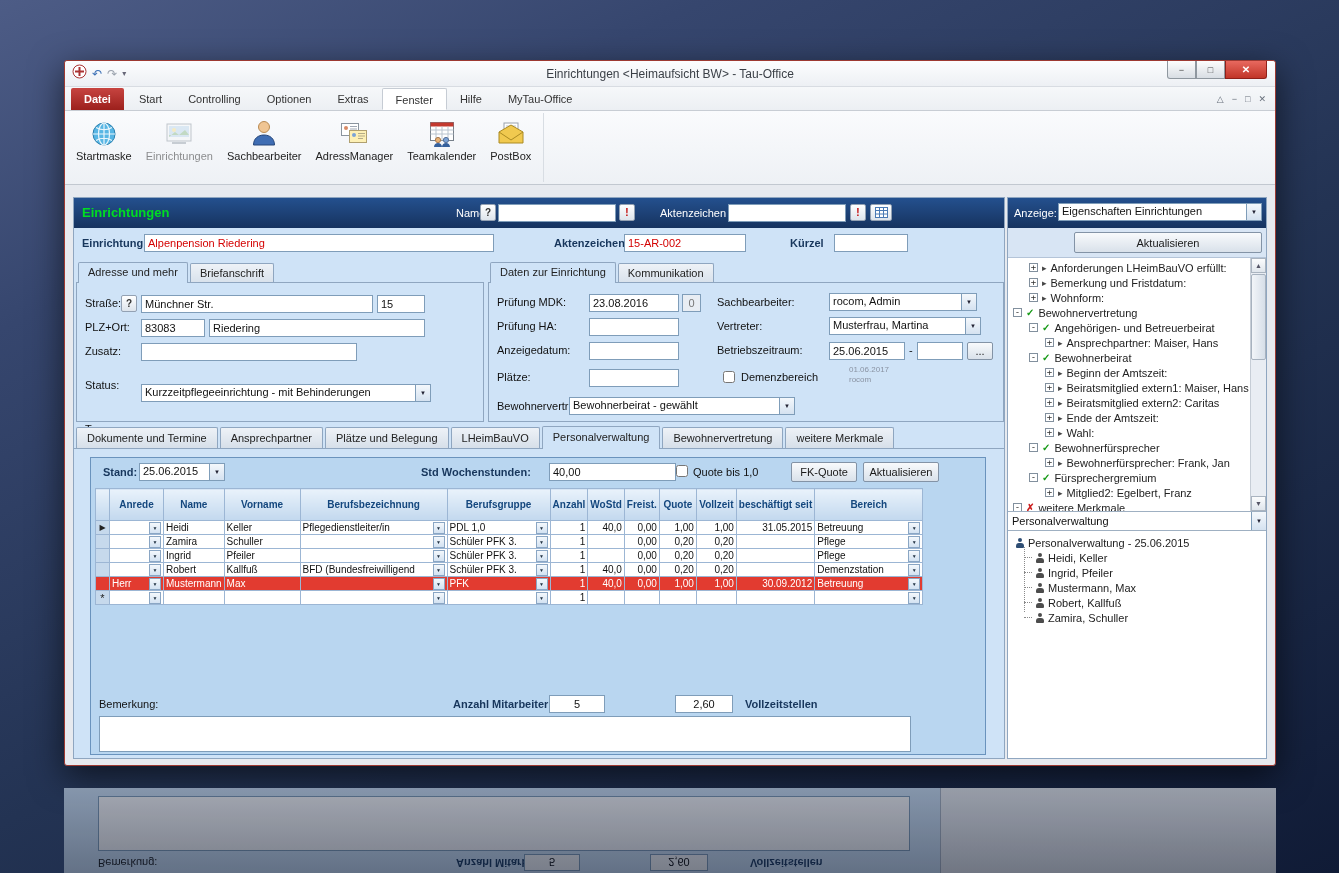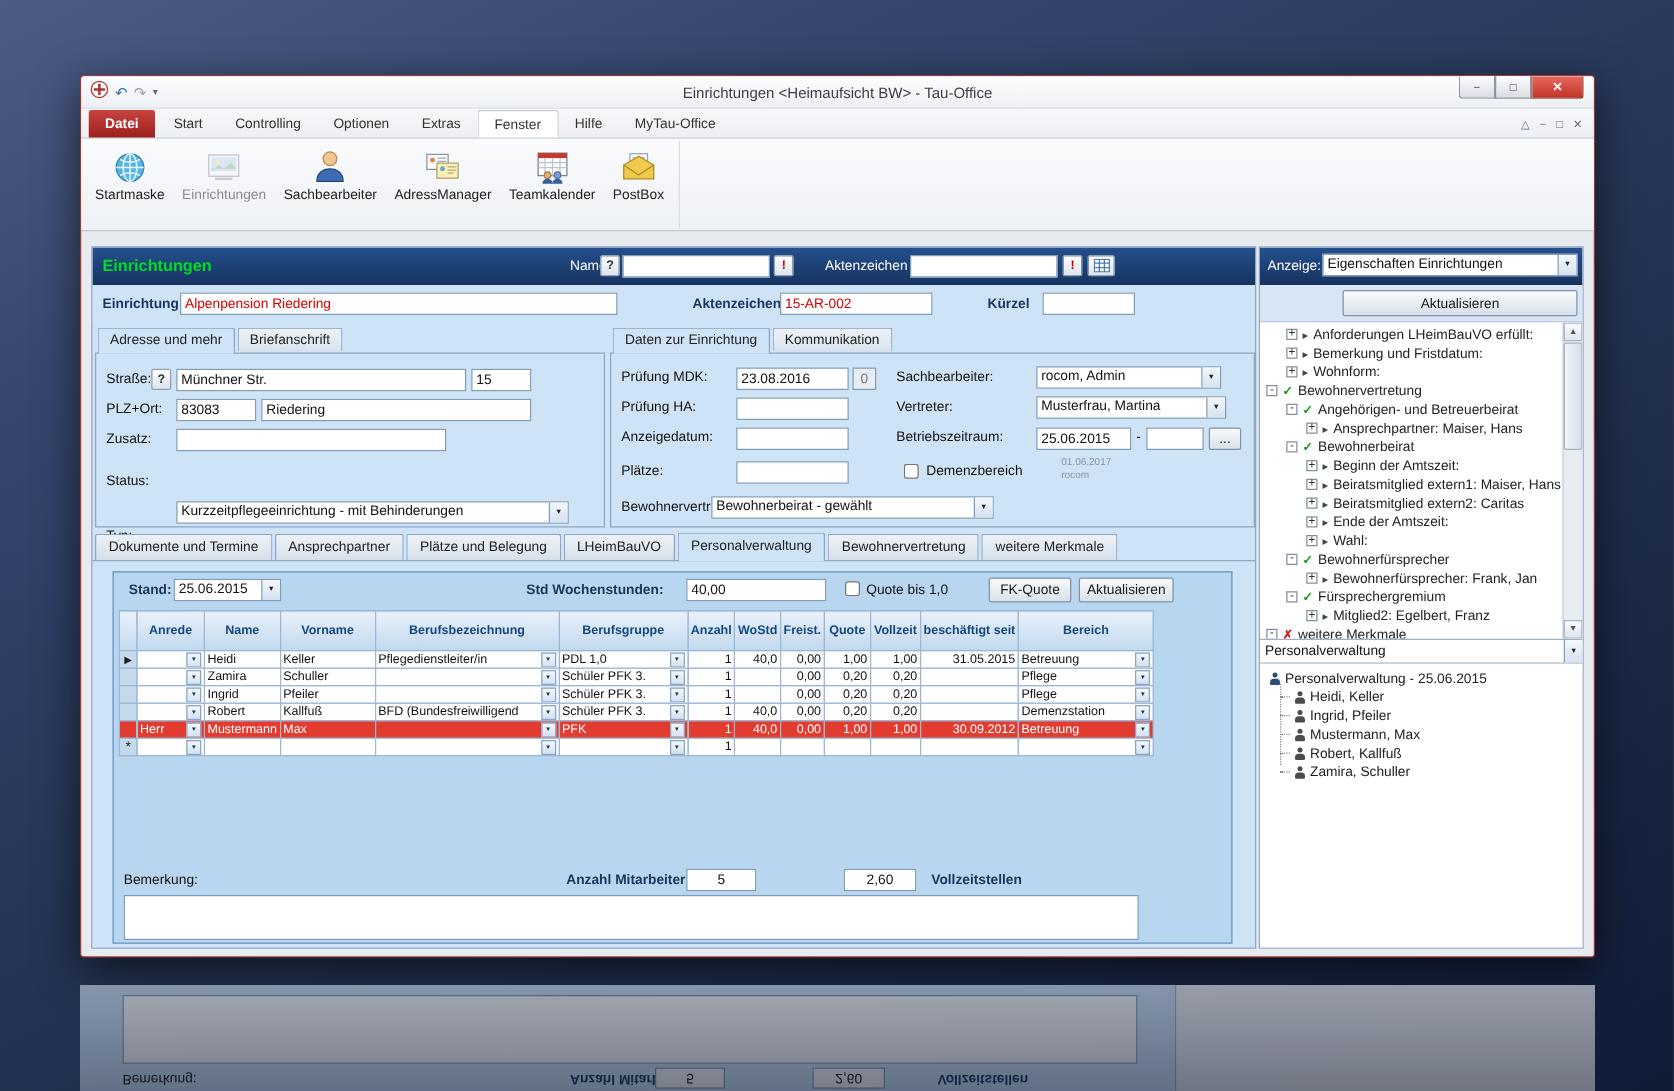--- a/index.html
+++ b/index.html
@@ -35,21 +35,21 @@
 .wlbl{position:absolute;font-size:11px;color:#fff;top:9px;white-space:nowrap}
 .inp{position:absolute;height:18px;border:1px solid #7f9db9;background:#fff;font-family:"Liberation Sans",sans-serif;font-size:11px;padding:0 3px;color:#111}
 .inp.redval{color:#d40000}
 .inp.dis{background:#e8edf3;color:#777;text-align:center;padding:0 1px}
 .sqbtn{position:absolute;width:16px;height:17px;background:linear-gradient(#ffffff,#dde4ec);border:1px solid #93a1b3;border-radius:2px;font-size:10px;font-weight:bold;color:#333;display:flex;align-items:center;justify-content:center}
 .sqbtn.excl{color:#c00000}
 .recrow{position:absolute;left:0;top:30px;width:100%;height:32px;background:#cfe3f7}
 .blbl{position:absolute;font-size:11px;font-weight:bold;color:#17365c;white-space:nowrap}
 .lbl{position:absolute;font-size:11px;color:#111;white-space:nowrap}
 .group{position:absolute}
-.gtabs{display:flex;height:20px;padding-left:2px;position:relative;z-index:3}
+.gtabs{display:flex;height:20px;padding-left:2px;align-items:flex-end;position:relative;z-index:3}
 .gtab{height:19px;line-height:18px;padding:0 9px;font-size:11px;color:#222;background:linear-gradient(#eef2f7,#d9e2ec);border:1px solid #8fa6c0;border-bottom:none;border-radius:2px 2px 0 0;margin-right:2px;white-space:nowrap}
 .gtab.active{background:#cfe3f7;height:21px;margin-bottom:-1px}
 .gbody{position:absolute;left:0;right:0;top:20px;bottom:0;background:#cfe3f7;border:1px solid #8fa6c0;z-index:2}
 .combo{position:absolute;height:18px;border:1px solid #7f9db9;background:#fff;display:flex;align-items:stretch}
 .ctext{flex:1;font-size:11px;padding:1px 3px;color:#111;white-space:nowrap;overflow:hidden}
 .carrow{width:15px;border-left:1px solid #7f9db9;background:linear-gradient(#f4f8fc,#d5e2f0);font-size:6px;color:#223;display:flex;align-items:center;justify-content:center;flex:none}
 .chk{position:absolute;width:12px;height:12px;border:1px solid #596673;background:#fff}
 .note{position:absolute;font-size:8px;color:#8a93a3;line-height:1.25;white-space:nowrap}
 .dtabs{position:absolute;left:0;top:228px;width:100%;height:22px;display:flex;align-items:flex-end;padding-left:2px;z-index:4}
 .dtab{height:21px;line-height:20px;padding:0 10px;font-size:11px;color:#222;background:linear-gradient(#eef2f7,#d6dfe9);border:1px solid #8fa6c0;border-bottom:none;border-radius:2px 2px 0 0;margin-right:2px;white-space:nowrap}
@@ -257,21 +257,21 @@
             <span class="sqbtn" style="left:44px;top:12px">?</span>
             <input class="inp" style="left: 64px; top: 12px; width: 232px;" value="Münchner Str.">
             <input class="inp" style="left: 300px; top: 12px; width: 48px;" value="15">
             <span class="lbl" style="left:8px;top:38px">PLZ+Ort:</span>
             <input class="inp" style="left: 64px; top: 36px; width: 64px;" value="83083">
             <input class="inp" style="left: 132px; top: 36px; width: 216px;" value="Riedering">
             <span class="lbl" style="left:8px;top:62px">Zusatz:</span>
             <input class="inp" style="left: 64px; top: 60px; width: 216px;" value="">
             <span class="lbl" style="left:8px;top:96px">Status:</span>
             <span class="lbl" style="left:8px;top:140px">Typ:</span>
-            <span class="combo" style="left:64px;top:118px;width:314px">
+            <span class="combo" style="left:64px;top:101px;width:290px">
                 <span class="ctext">Kurzzeitpflegeeinrichtung  - mit Behinderungen</span>
                 <span class="carrow">▼</span>
               </span>
           </div>
         </div>
 
         <div class="group" style="left:414px;top:64px;width:516px;height:160px">
           <div class="gtabs">
             <span class="gtab active">Daten zur Einrichtung</span>
             <span class="gtab">Kommunikation</span>
@@ -329,21 +329,21 @@
 
         <div class="personal">
           <div class="pbox">
 
             <span class="blbl" style="left:12px;top:8px">Stand:</span>
             <span class="combo" style="left:48px;top:5px;width:86px">
                 <span class="ctext">25.06.2015</span>
                 <span class="carrow">▼</span>
               </span>
             <span class="blbl" style="left:330px;top:8px">Std Wochenstunden:</span>
-            <input class="inp" style="left: 458px; top: 5px; width: 112px;" value="40,00">
+            <input class="inp" style="left: 458px; top: 5px; width: 127px;" value="40,00">
             <input type="checkbox" class="chk" style="left: 585px; top: 7px;">
             <span class="lbl" style="left:602px;top:8px">Quote bis 1,0</span>
             <button class="btn" style="left:700px;top:4px;width:66px;height:20px">FK-Quote</button>
             <button class="btn" style="left:772px;top:4px;width:76px;height:20px">Aktualisieren</button>
 
             <table class="grid">
               <colgroup>
                   <col style="width:14px">
                   <col style="width:54px">
                   <col style="width:54px">

